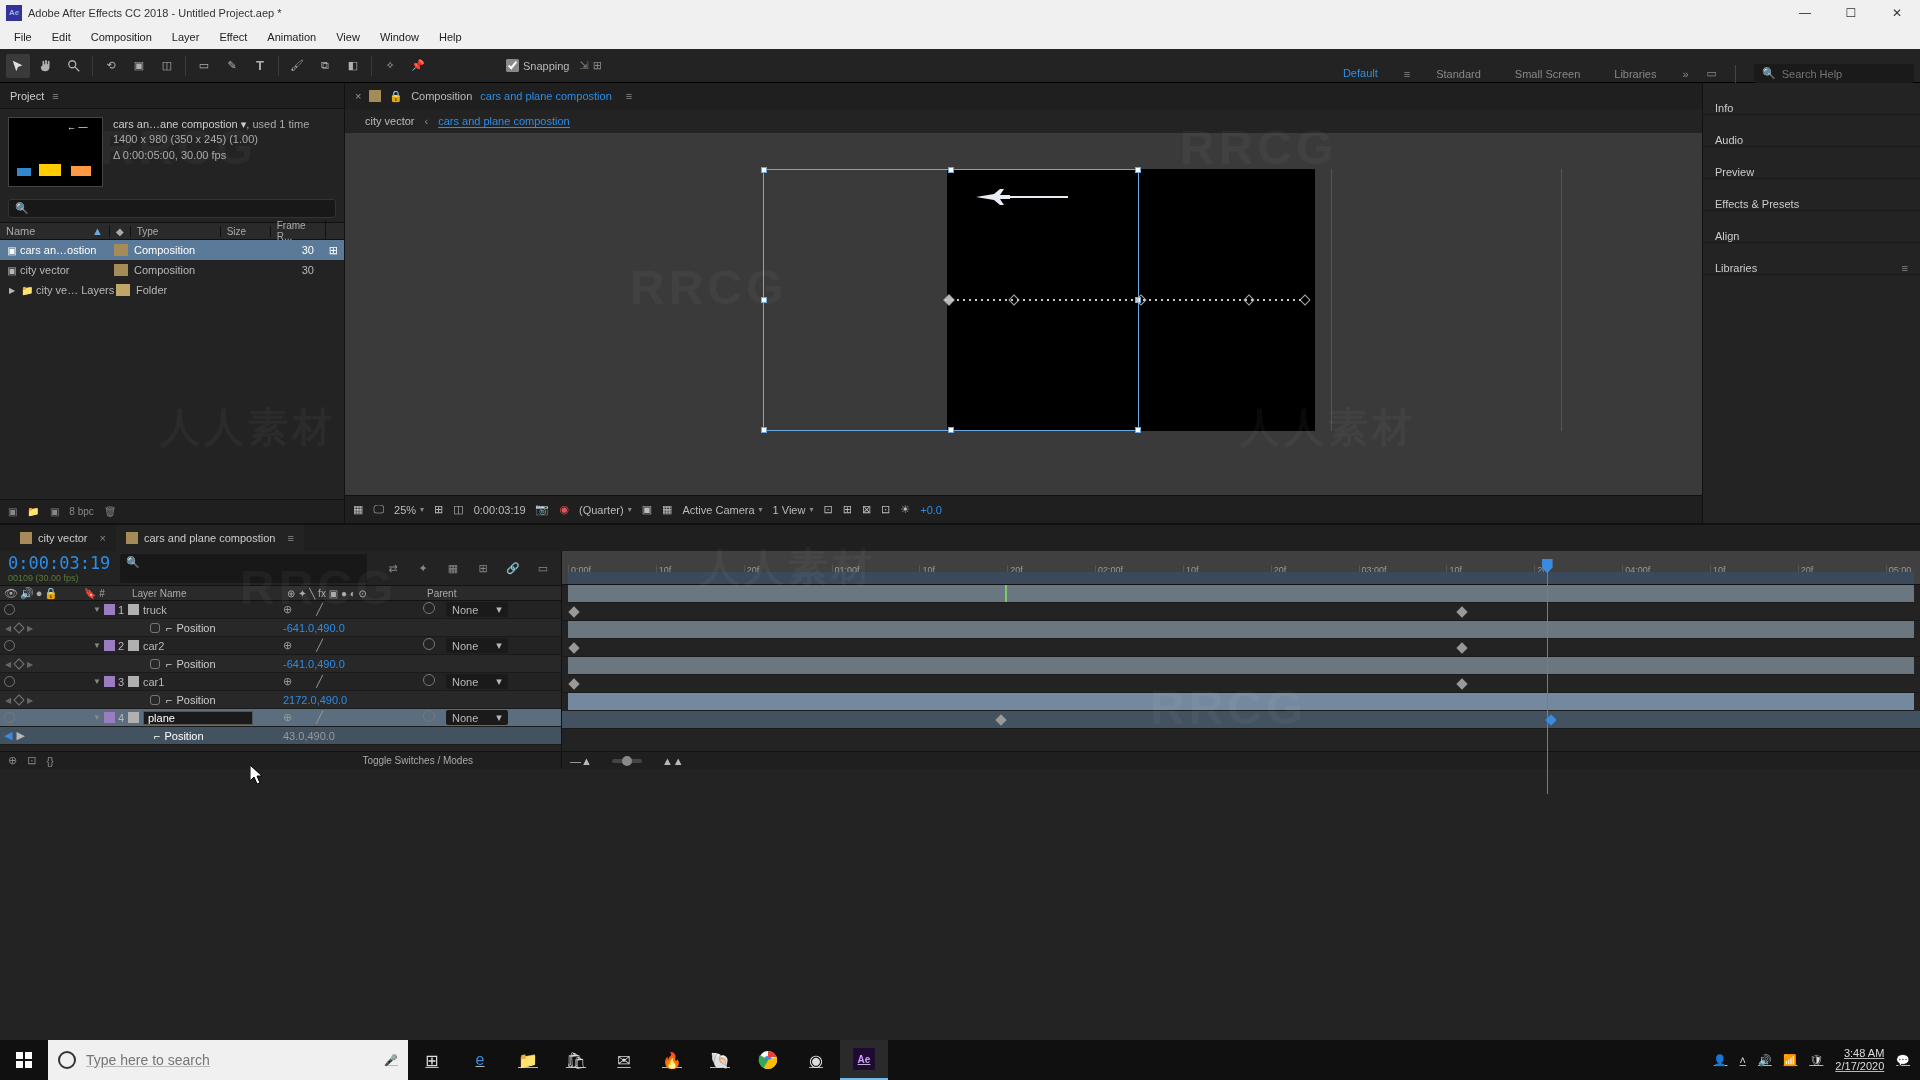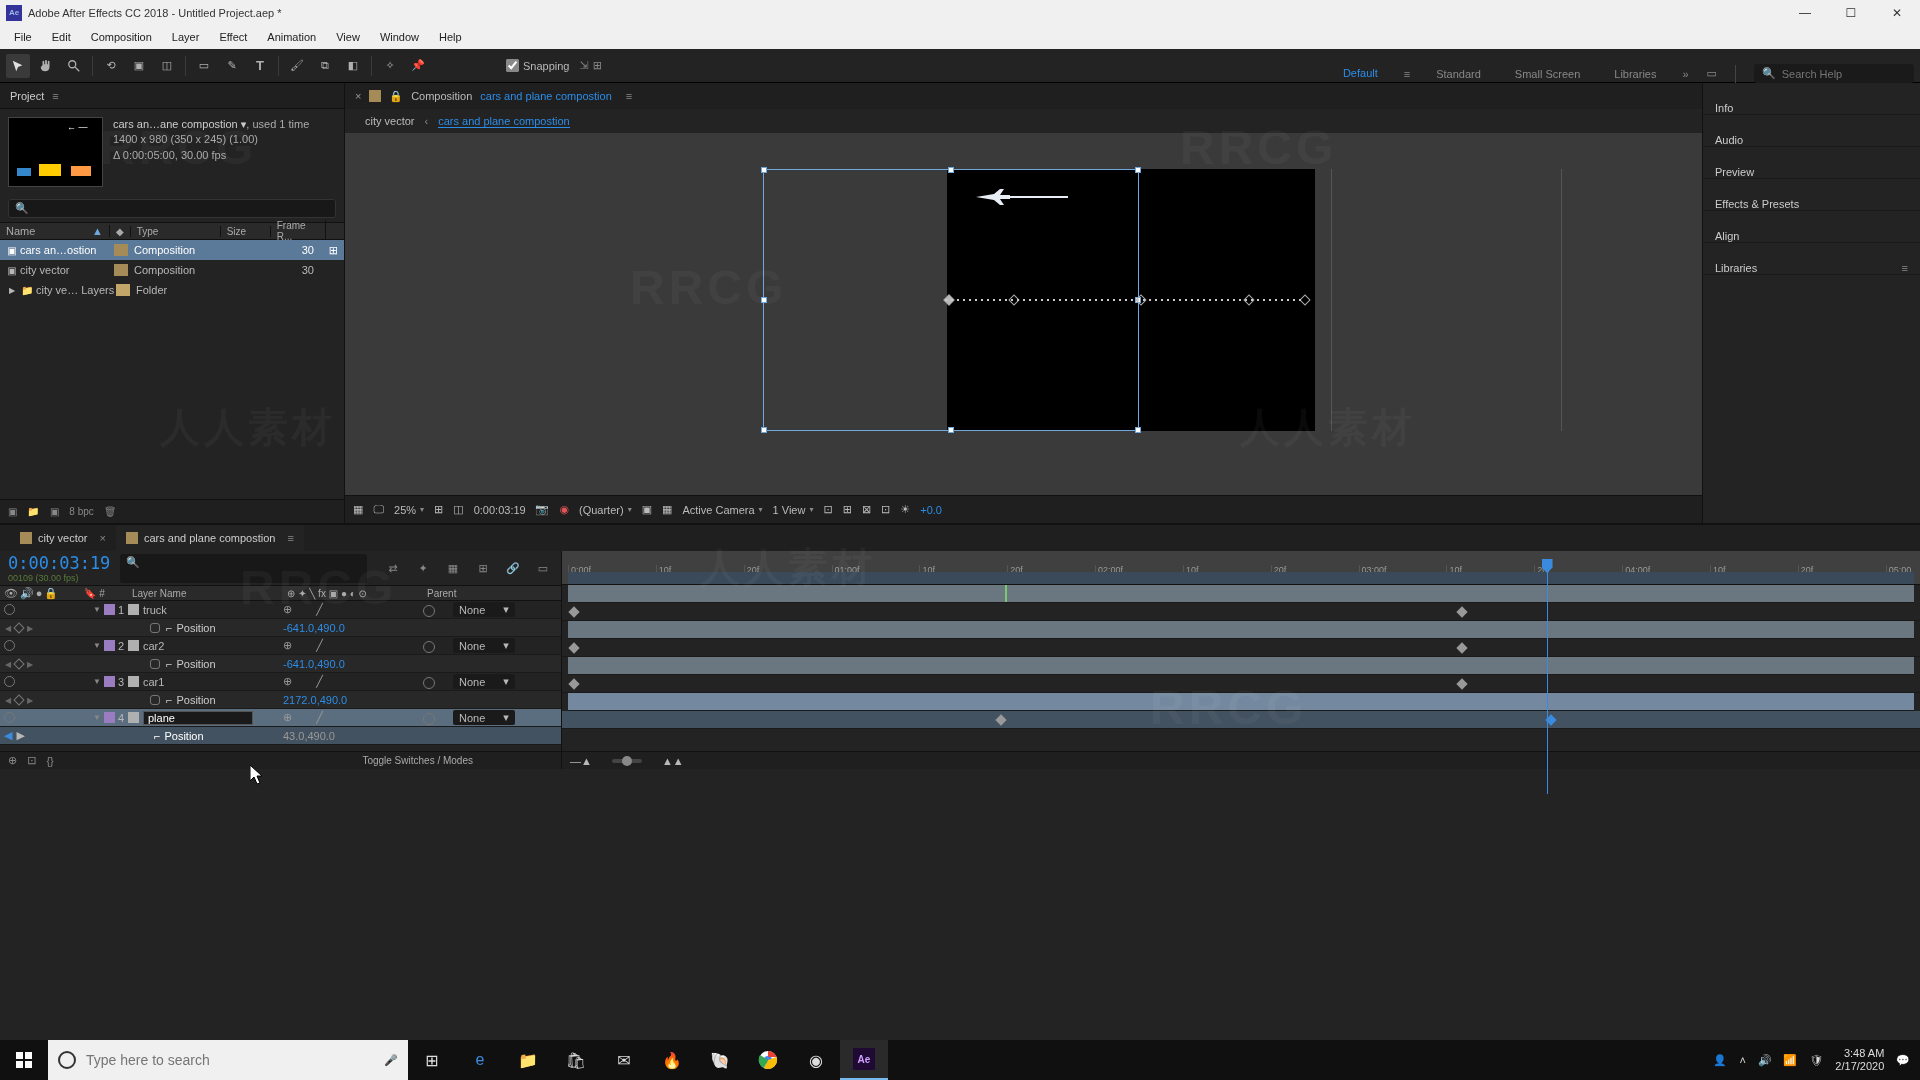--- a/index.html
+++ b/index.html
@@ -127,21 +127,21 @@
 .tl-layers { flex:1; }
 .tl-row { display:flex; align-items:center; height:18px; border-bottom:1px solid #1a1a1a; }
 .tl-row .sw { flex:0 0 80px; display:flex; align-items:center; gap:2px; padding-left:4px; }
 .tl-row .sw .eye { width:11px; height:11px; border:1px solid #777; border-radius:50%; }
 .tl-row .idxc { flex:0 0 48px; display:flex; align-items:center; justify-content:flex-end; gap:3px; padding-right:4px; }
 .tl-row .idxc .twirl { color:#888; font-size:8px; }
 .tl-row .idxc .clr { width:11px; height:11px; background:#9a7dc0; }
 .tl-row .namec { flex:0 0 155px; display:flex; align-items:center; gap:4px; }
 .tl-row .namec .licn { width:11px; height:11px; background:#b0b0b0; }
 .tl-row .sw2c { flex:0 0 140px; display:flex; align-items:center; gap:4px; color:#999; font-size:10px; }
-.tl-row .parentc { flex:1; display:flex; align-items:flex-end; gap:18px; }
+.tl-row .parentc { flex:1; display:flex; align-items:flex-start; gap:11px; }
 .tl-row .parentc .spiral { width:12px; height:12px; border:1px solid #777; border-radius:50%; }
 .tl-row .parentc .pval { background:#1a1a1a; padding:1px 6px; border-radius:2px; display:flex; align-items:center; gap:18px; }
 .tl-row.prop { background:#282828; }
 .tl-row.prop .sw { gap:3px; }
 .tl-row.prop .sw .kf { width:8px; height:8px; transform:rotate(45deg); border:1px solid #777; }
 .tl-row.prop .sw .kfnav { width:8px; height:8px; color:#666; font-size:8px; text-align:center; }
 .tl-row.prop .namec { padding-left:22px; color:#ccc; }
 .tl-row.prop .namec .stopw { width:10px; height:10px; border:1px solid #777; border-radius:3px; margin-right:2px;}
 .tl-row.prop .sw2c .val { color:#2c8de8; }
 .tl-row.sel { background:#5b6e7f; }
@@ -162,21 +162,21 @@
 .lane { height:18px; border-bottom:1px solid #1a1a1a; position:relative; }
 .lane.bar { background:#464f57; margin:0 6px; }
 .lane.bar .barfill { position:absolute; inset:0; background:#6a7680; }
 .lane .kf { position:absolute; width:8px; height:8px; transform:rotate(45deg); background:#999; top:5px; }
 .lane .kf.sel { background:#3a8be0; }
 
 .watermark { position:absolute; color:rgba(255,255,255,0.04); font-size:48px; font-weight:bold; pointer-events:none; letter-spacing:4px; }
 .watermark.cn { font-size:40px; }
 
 
-.taskbar { position:absolute; bottom:0; left:0; right:0; height:40px; background:#101010; display:flex; align-items:center; }
+.taskbar { position:absolute; bottom:0; left:0; right:0; height:40px; background:#101010; display:flex; align-items:center;text-decoration:underline; }
 .taskbar .start { width:48px; height:40px; display:flex; align-items:center; justify-content:center; color:#fff; font-size:16px;}
 .taskbar .search { flex:0 0 360px; height:40px; background:#f0f0f0; display:flex; align-items:center; padding:0 10px; gap:10px; color:#666; }
 .taskbar .search .circ { width:18px; height:18px; border:2px solid #333; border-radius:50%; }
 .taskbar .search input { border:none; outline:none; background:transparent; flex:1; font-size:14px; color:#666; }
 .taskbar .search .mic { color:#555; }
 .taskbar .tb { width:48px; height:40px; display:flex; align-items:center; justify-content:center; color:#ddd; font-size:16px; }
 .taskbar .tb.active { border-bottom:2px solid #76b9ed; background:#2a2a2a; }
 .taskbar .tray { margin-left:auto; display:flex; align-items:center; gap:12px; padding:0 10px; color:#ddd; }
 .taskbar .tray .clock { text-align:right; font-size:11px; line-height:1.2; }
 .svgicon { width:14px; height:14px; }

